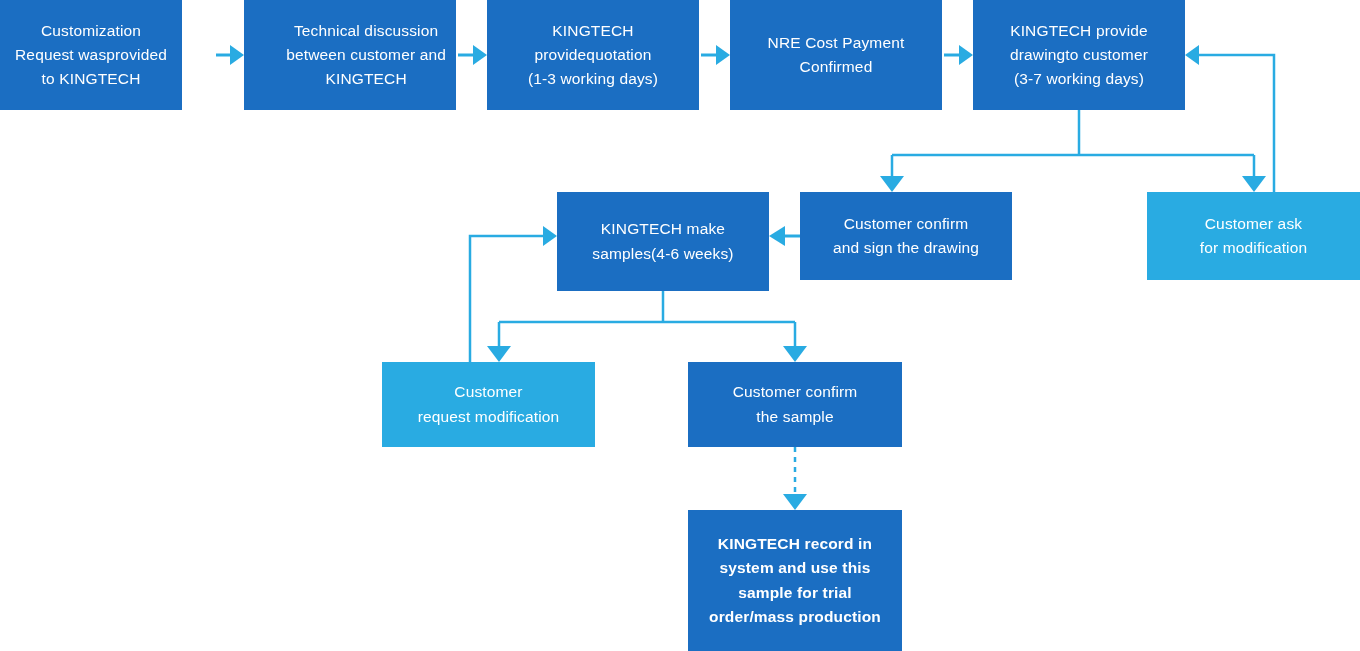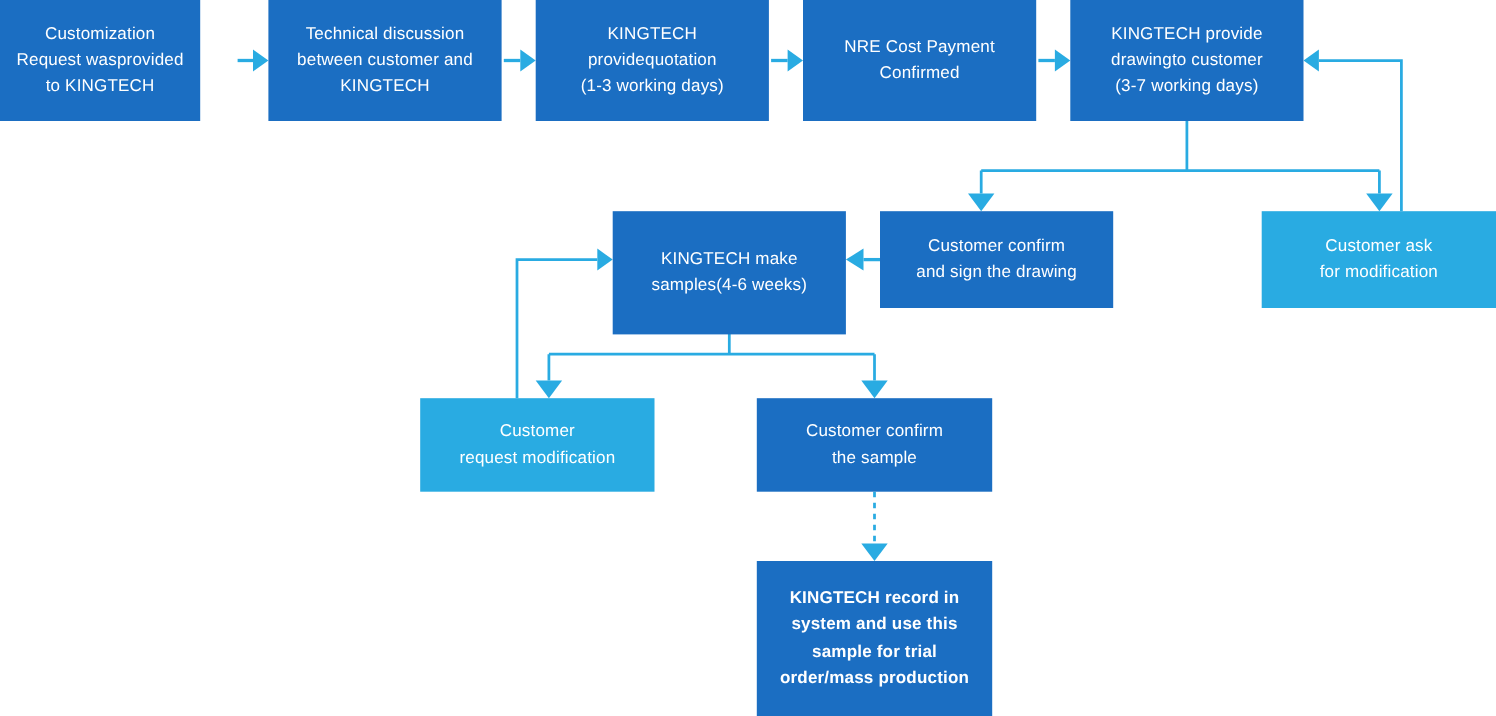--- a/index.html
+++ b/index.html
@@ -113,21 +113,21 @@
       <path d="M783,494 L807,494 L795,510 z" fill="#29abe2"></path>
     </g>
   </svg>
 
   <div class="node dark" style="left:0px; top:0px; width:182px; height:110px;">
     <span class="label">Customization
 Request wasprovided
 to KINGTECH</span>
   </div>
 
-  <div class="node dark" style="left:244px; top:0px; width:212px; height:110px;">
+  <div class="node dark" style="left:244px; top:0px; width:212px; height:110px;justify-content:flex-end;">
     <span class="label">Technical discussion
 between customer and
 KINGTECH</span>
   </div>
 
   <div class="node dark" style="left:487px; top:0px; width:212px; height:110px;">
     <span class="label">KINGTECH
 providequotation
 (1-3 working days)</span>
   </div>
@@ -136,21 +136,21 @@
     <span class="label">NRE Cost Payment
 Confirmed</span>
   </div>
 
   <div class="node dark" style="left:973px; top:0px; width:212px; height:110px;">
     <span class="label">KINGTECH provide
 drawingto customer
 (3-7 working days)</span>
   </div>
 
-  <div class="node dark" style="left:557px; top:192px; width:212px; height:112px;">
+  <div class="node dark" style="left:557px; top:192px; width:212px; height:99px;">
     <span class="label">KINGTECH make
 samples(4-6 weeks)</span>
   </div>
 
   <div class="node dark" style="left:800px; top:192px; width:212px; height:88px;">
     <span class="label">Customer confirm
 and sign the drawing</span>
   </div>
 
   <div class="node light" style="left:1147px; top:192px; width:213px; height:88px;">

